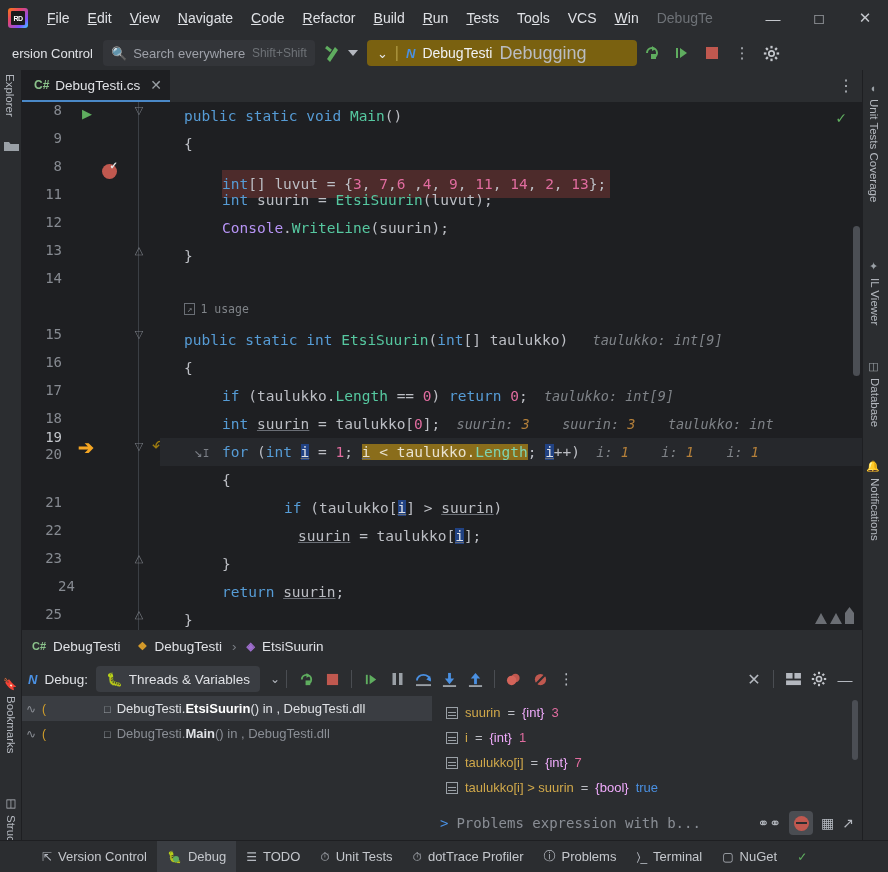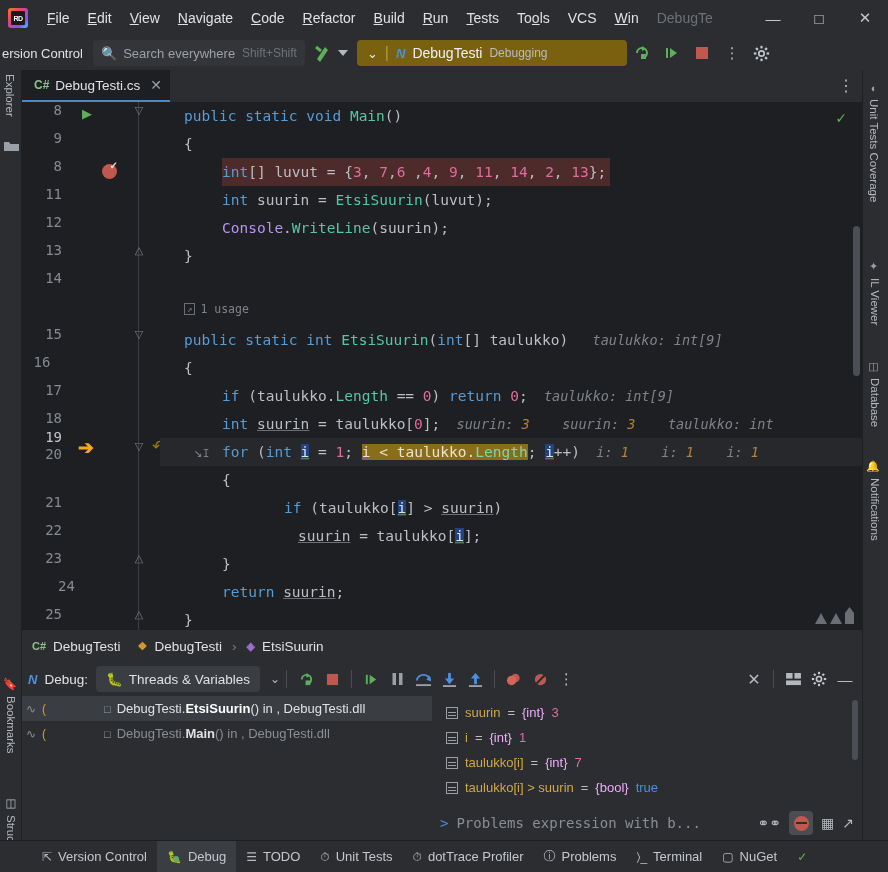--- a/index.html
+++ b/index.html
@@ -47,21 +47,21 @@
   .win-btn {
     width: 46px; height: 36px; display: flex; align-items: center;
     justify-content: center; color: #c4c7cc; font-size: 15px;
   }
 
   
   .toolbar2 {
     position: absolute; top: 36px; left: 0; width: 888px; height: 34px;
     background: #2b2d30; display: flex; align-items: center;
   }
-  .vc-label { font-size: 13px; color: #dfe1e5; margin-left: 0px; padding-left: 2px; white-space: nowrap; }
+  .vc-label { font-size: 13px; color: #dfe1e5; margin-left: 0px; padding-left: 12px; white-space: nowrap; }
   .search-box {
     margin-left: 10px; height: 26px; width: 212px;
     background: #333539; border-radius: 4px;
     display: flex; align-items: center; padding: 0 8px; gap: 6px;
   }
   .search-box .sicon { color: #b4b8bf; font-size: 13px; }
   .search-box .sph { font-size: 13px; color: #9da0a8; }
   .search-box .skey { font-size: 12px; color: #6e7277; margin-left: auto; }
   .build-icon { margin-left: 8px; display:flex; align-items:center; }
   .caret-dn {
@@ -69,21 +69,21 @@
     border-right: 5px solid transparent; border-top: 6px solid #b4b8bf;
     margin-left: 7px;
   }
   .runconfig {
     margin-left: 9px; height: 26px; background: #7a6110; border-radius: 4px;
     display: flex; align-items: center; padding: 0 10px; gap: 7px; min-width: 270px;
   }
   .runconfig .chev { color: #e6e8ec; font-size: 13px; }
   .runconfig .sep { color: #b09a44; }
   .runconfig .cfg-name { font-size: 14px; color: #f0f1f3; }
-  .runconfig .cfg-state { font-size: 12px; color: #b9bcc2; }
+  .runconfig .cfg-state { font-size: 18px; color: #b9bcc2; }
   .tb-icon {
     width: 30px; height: 30px; display: flex; align-items: center;
     justify-content: center;
   }
   .ni-logo { font-size: 13px; font-weight: bold; color: #4a90e2; font-style: italic; }
 
   
   .leftstrip {
     position: absolute; top: 70px; left: 0; width: 22px; height: 802px;
     background: #2b2d30; border-right: 1px solid #1e1f22;
@@ -456,21 +456,21 @@
       <div class="gline"></div>
 
       <div class="lnum" style="top:0px;">8</div>
       <div class="lnum" style="top:28px;">9</div>
       <div class="lnum" style="top:56px;">8</div>
       <div class="lnum" style="top:84px;">11</div>
       <div class="lnum" style="top:112px;">12</div>
       <div class="lnum" style="top:140px;">13</div>
       <div class="lnum" style="top:168px;">14</div>
       <div class="lnum" style="top:224px;">15</div>
-      <div class="lnum" style="top:252px;text-align:center;">16</div>
+      <div class="lnum" style="top:252px;">16</div>
       <div class="lnum" style="top:280px;">17</div>
       <div class="lnum" style="top:308px;">18</div>
       <div class="lnum cur" style="top:327px;">19</div>
       <div class="lnum" style="top:344px;">20</div>
       <div class="lnum" style="top:392px;">21</div>
       <div class="lnum" style="top:420px;">22</div>
       <div class="lnum" style="top:448px;">23</div>
       <div class="lnum" style="top:476px;padding-left:36px;">24</div>
       <div class="lnum" style="top:504px;">25</div>
 
@@ -485,21 +485,21 @@
       <div class="fold" style="top:338px;">▽</div>
       <div class="fold" style="top:450px;">△</div>
       <div class="fold" style="top:506px;">△</div>
     </div>
 
     <div class="code-area">
 
       <div class="line" style="top:0px;position:absolute;left:24px;"><span class="kw">public</span> <span class="kw">static</span> <span class="kw">void</span> <span class="fn">Main</span><span class="pl">()</span></div>
       <div class="line" style="top:28px;position:absolute;left:24px;"><span class="pl">{</span></div>
 
-      <div style="position:absolute;top:56px;left:0px;width:702px;height:28px;">
+      <div style="position:absolute;top:68px;left:0px;width:702px;height:28px;">
         <span class="hl-row-bp" style="position:absolute;left:62px;top:0;line-height:28px;padding-right:4px;"><span class="kw">int</span><span class="pl">[] luvut = {</span><span class="num">3</span><span class="pl">, </span><span class="num">7</span><span class="pl">,</span><span class="num">6</span><span class="pl"> ,</span><span class="num">4</span><span class="pl">, </span><span class="num">9</span><span class="pl">, </span><span class="num">11</span><span class="pl">, </span><span class="num">14</span><span class="pl">, </span><span class="num">2</span><span class="pl">, </span><span class="num">13</span><span class="pl">};</span></span>
       </div>
       <div class="line" style="top:84px;position:absolute;left:62px;"><span class="kw">int</span> <span class="var">suurin</span> <span class="pl">=</span> <span class="fn">EtsiSuurin</span><span class="pl">(luvut);</span></div>
       <div class="line" style="top:112px;position:absolute;left:62px;"><span class="cls">Console</span><span class="pl">.</span><span class="fn">WriteLine</span><span class="pl">(suurin);</span></div>
       <div class="line" style="top:140px;position:absolute;left:24px;"><span class="pl">}</span></div>
       <div class="line" style="top:168px;position:absolute;left:24px;"></div>
 
       <div class="usage-tag" style="left:24px;top:200px;">
         <span style="border:1px solid #6a6e75;padding:0 2px;font-size:9px;">↗</span>
         <span>1 usage</span>

